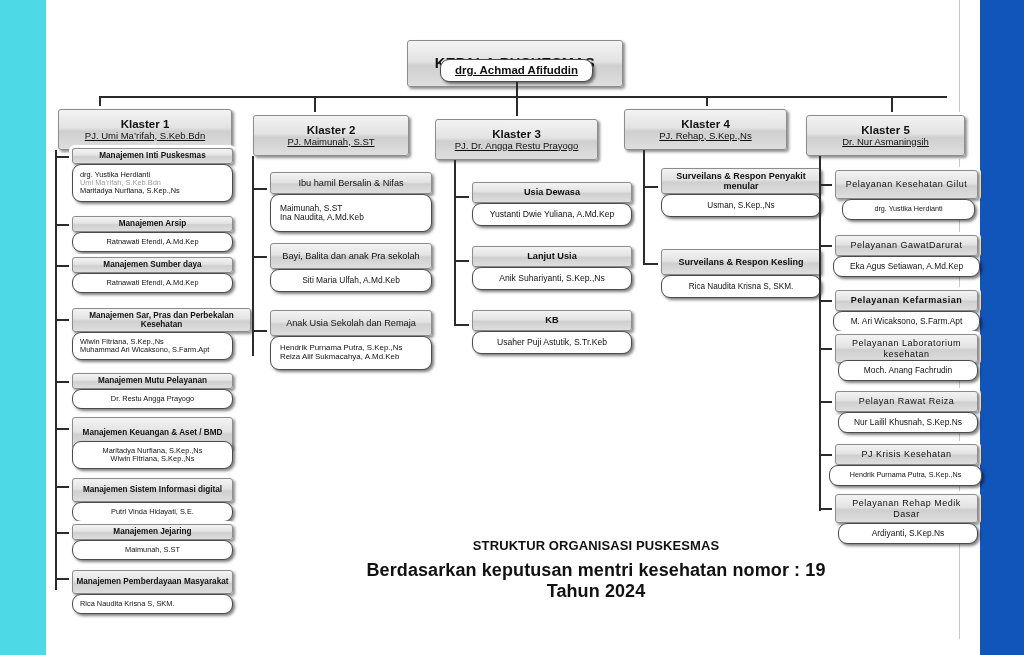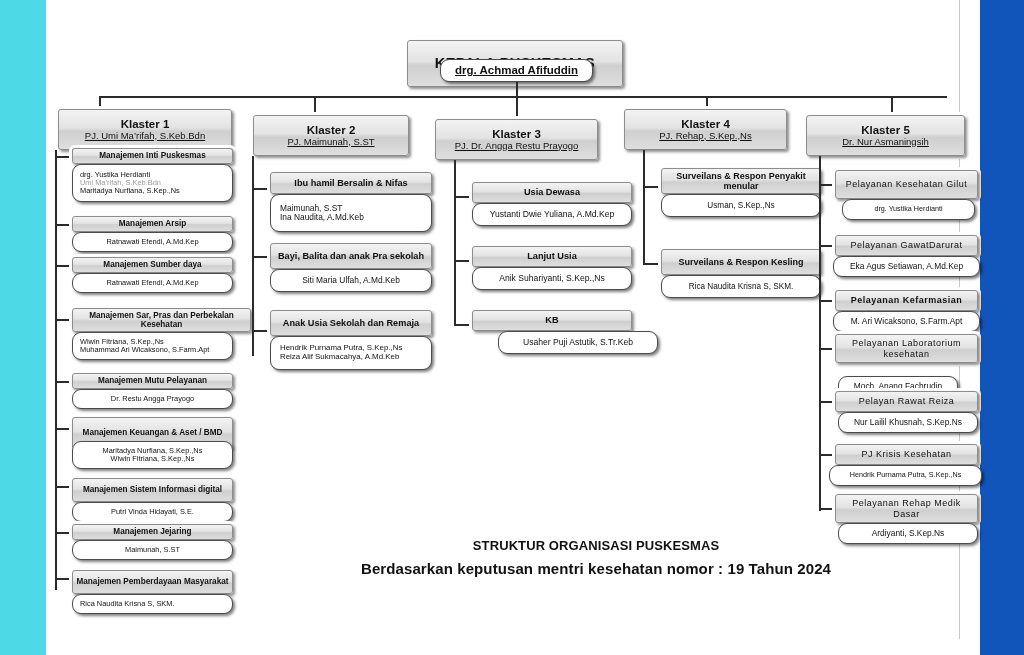--- a/index.html
+++ b/index.html
@@ -43,21 +43,21 @@
 
   .title-top { font-size:14.5px; font-weight:bold; letter-spacing:.4px; }
   .name-top  { font-size:11.5px; font-weight:bold; text-decoration:underline; }
 
   .klaster-t { font-size:11.5px; font-weight:bold; }
   .klaster-s { font-size:9.5px;  text-decoration:underline; }
 
   .hdr   { font-size:8.2px;  font-weight:bold; }
   .hdr-k5{ font-size:9px;    font-weight:normal; letter-spacing:.5px; }
   .hdr-k5.b { font-weight:bold; }
-  .hdr-k2{ font-size:9.2px;  font-weight:bold; }
+  .hdr-k2{ font-size:9.2px;  font-weight:normal; }
   .hdr-k3{ font-size:9.2px;  font-weight:bold; }
   .hdr-k4{ font-size:9px;    font-weight:bold; }
 
   .body-txt  { font-size:7.4px; }
   .body-txt.l{ text-align:left; justify-content:flex-start; padding-left:7px; }
   .body-k2   { font-size:8.4px; }
   .body-k2.l { text-align:left; justify-content:flex-start; padding-left:9px; }
   .body-k3   { font-size:8.6px; }
   .body-k4   { font-size:8.2px; }
   .body-k5   { font-size:8.4px; }
@@ -66,21 +66,21 @@
   .ml { display:block; }
 
   
   .ln { position:absolute; background:#2b2b2b; }
   .lnv { width:1.6px; }
   .lnh { height:1.6px; }
 
   
   .footer { position:absolute; text-align:center; color:#111; }
   .f1 { font-size:13px; font-weight:bold; letter-spacing:.1px; }
-  .f2 { font-size:15px; font-weight:bold; letter-spacing:.1px; }
+  .f2 { font-size:18px; font-weight:bold; letter-spacing:.1px; }
 </style>
 </head>
 <body>
 
 <div id="page">
 
   <div class="edge-left"></div>
   <div class="edge-right"></div>
   <div class="edge-right-inner"></div>
   <div class="edge-hair"></div>
@@ -247,21 +247,21 @@
     <div class="bx hdr-k3" style="left:426px;top:246px;width:160px;height:21px;">
       <span>Lanjut Usia</span>
     </div>
     <div class="bx white body-k3" style="left:426px;top:267px;width:160px;height:23px;">
       <span>Anik Suhariyanti, S.Kep.,Ns</span>
     </div>
 
     <div class="bx hdr-k3" style="left:426px;top:310px;width:160px;height:21px;">
       <span>KB</span>
     </div>
-    <div class="bx white body-k3" style="left:426px;top:331px;width:160px;height:23px;margin-left:26px;">
+    <div class="bx white body-k3" style="left:426px;top:331px;width:160px;height:23px;">
       <span>Usaher Puji Astutik, S.Tr.Keb</span>
     </div>
 
     <div class="ln lnv" style="left:597px;top:150px;height:115px;"></div>
     <div class="ln lnh" style="left:597px;top:186px;width:22px;"></div>
     <div class="ln lnh" style="left:597px;top:263px;width:22px;"></div>
 
     <div class="bx hdr-k4" style="left:615px;top:168px;width:160px;height:26px;">
       <span>Surveilans &amp; Respon Penyakit menular</span>
     </div>
@@ -302,21 +302,21 @@
     <div class="bx hdr-k5 b" style="left:789px;top:290px;width:143px;height:21px;">
       <span>Pelayanan  Kefarmasian</span>
     </div>
     <div class="bx white body-k5" style="left:787px;top:311px;width:147px;height:21px;">
       <span>M. Ari Wicaksono, S.Farm.Apt</span>
     </div>
 
     <div class="bx hdr-k5" style="left:789px;top:334px;width:143px;height:29px;">
       <span>Pelayanan Laboratorium kesehatan</span>
     </div>
-    <div class="bx white body-k5" style="left:792px;top:376px;width:120px;height:21px;">
+    <div class="bx white body-k5" style="left:792px;top:360px;width:140px;height:21px;">
       <span>Moch. Anang Fachrudin</span>
     </div>
 
     <div class="bx hdr-k5" style="left:789px;top:391px;width:143px;height:21px;">
       <span>Pelayan Rawat Reiza</span>
     </div>
     <div class="bx white body-k5" style="left:792px;top:412px;width:140px;height:21px;">
       <span>Nur Lailil Khusnah, S.Kep.Ns</span>
     </div>
 

